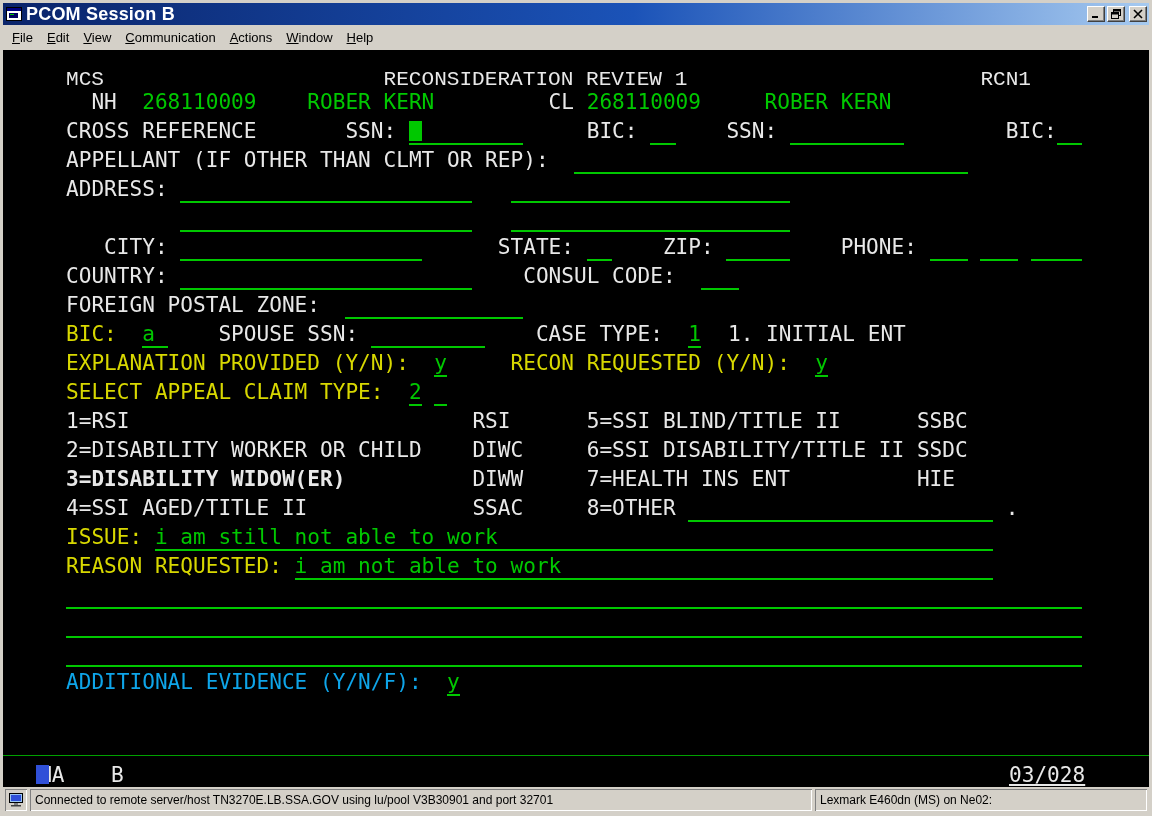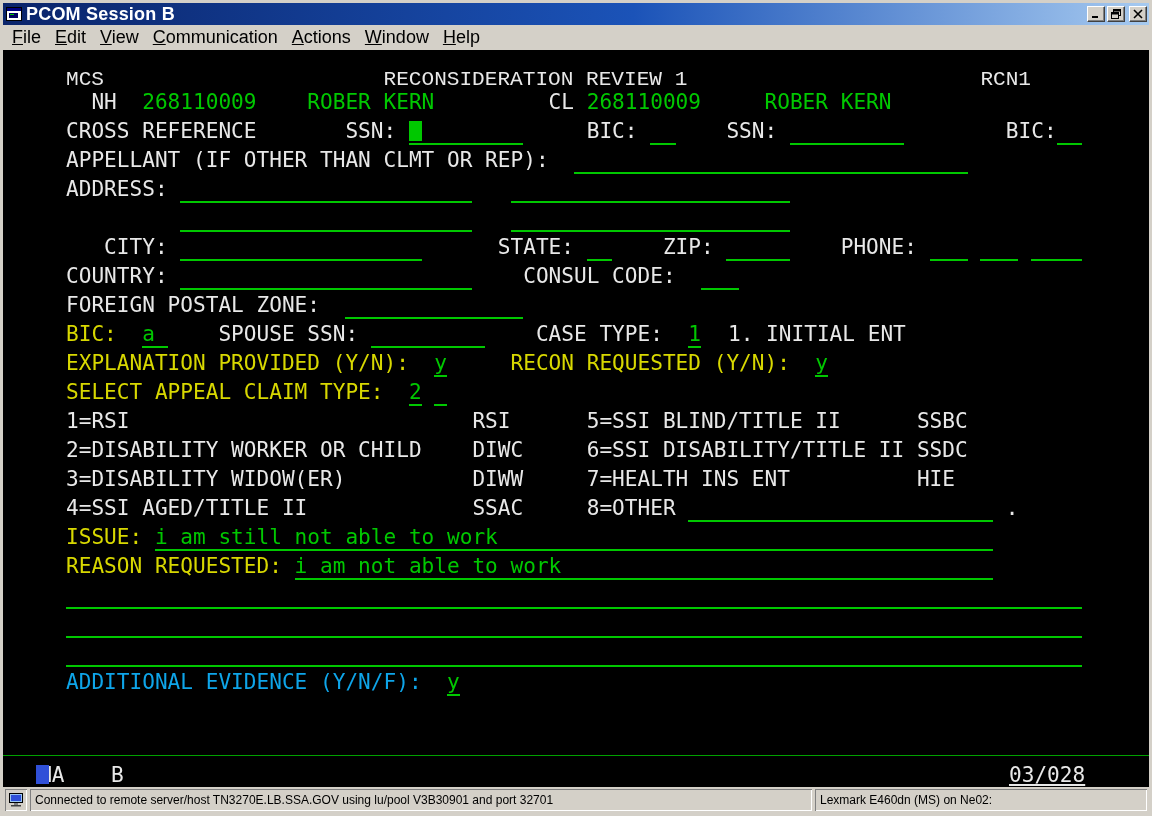--- a/index.html
+++ b/index.html
@@ -7,21 +7,21 @@
 
   
   .titlebar{flex:0 0 22px;height:22px;background:linear-gradient(90deg,#0A246A 0%,#1B53B8 55%,#A6CAF0 100%);display:flex;align-items:center;padding:0 2px;}
   .app-icon{width:16px;height:16px;margin:0 4px 0 1px;display:flex;align-items:center;}
   .title-text{color:#FFFFFF;font-weight:bold;font-size:18px;flex:1;letter-spacing:.2px;}
   .win-buttons{display:flex;gap:2px;align-items:center;}
   .winbtn{width:18px;height:16px;background:#D4D0C8;border:1px solid;border-color:#FFFFFF #404040 #404040 #FFFFFF;box-shadow:inset -1px -1px 0 #808080;padding:0;display:flex;align-items:center;justify-content:center;}
   .winbtn.close{margin-left:2px;}
 
   
-  .menubar{flex:0 0 25px;height:25px;background:#D4D0C8;display:flex;align-items:center;font-size:18px;color:#000;padding-left:2px;}
+  .menubar{flex:0 0 25px;height:25px;background:#D4D0C8;display:flex;align-items:center;font-size:13px;color:#000;padding-left:2px;}
   .menu-item{padding:3px 7px;cursor:default;}
   .mnemonic{text-decoration:underline;}
 
   
   .terminal{flex:1;position:relative;overflow:hidden;background:#000;font-family:"DejaVu Sans Mono",monospace;font-size:21.1px;}
   .trow{position:absolute;left:0;right:0;height:29px;}
   .seg{position:absolute;top:0;height:25px;line-height:25px;white-space:pre;}
   .cursor{position:absolute;top:3px;height:20px;}
   .oia-sep{position:absolute;left:0;right:0;top:705px;height:1px;}
   .oia{position:absolute;left:0;right:0;top:712px;height:25px;}
@@ -176,21 +176,21 @@
         <span class="seg" style="left: 583.7px; color: rgb(232, 232, 232);">5=SSI BLIND/TITLE II</span>
         <span class="seg" style="left: 913.9px; color: rgb(232, 232, 232);">SSBC</span>
       </div>
       <div class="trow" style="top: 387px;">
         <span class="seg" style="left: 63px; color: rgb(232, 232, 232);">2=DISABILITY WORKER OR CHILD</span>
         <span class="seg" style="left: 469.4px; color: rgb(232, 232, 232);">DIWC</span>
         <span class="seg" style="left: 583.7px; color: rgb(232, 232, 232);">6=SSI DISABILITY/TITLE II</span>
         <span class="seg" style="left: 913.9px; color: rgb(232, 232, 232);">SSDC</span>
       </div>
       <div class="trow" style="top: 416px;">
-        <span class="seg" style="left: 63px; color: rgb(232, 232, 232);">3=DISABILITY WIDOW(ER)</span>
+        <span class="seg" style="left: 63px; color: rgb(232, 232, 232); font-weight: bold;">3=DISABILITY WIDOW(ER)</span>
         <span class="seg" style="left: 469.4px; color: rgb(232, 232, 232);">DIWW</span>
         <span class="seg" style="left: 583.7px; color: rgb(232, 232, 232);">7=HEALTH INS ENT</span>
         <span class="seg" style="left: 913.9px; color: rgb(232, 232, 232);">HIE</span>
       </div>
       <div class="trow" style="top: 445px;">
         <span class="seg" style="left: 63px; color: rgb(232, 232, 232);">4=SSI AGED/TITLE II</span>
         <span class="seg" style="left: 469.4px; color: rgb(232, 232, 232);">SSAC</span>
         <span class="seg" style="left: 583.7px; color: rgb(232, 232, 232);">8=OTHER</span>
         <span class="seg" style="left: 685.3px; color: rgb(0, 200, 0); width: 304.8px; border-bottom: 2px solid rgb(0, 200, 0);"></span>
         <span class="seg" style="left: 1002.8px; color: rgb(232, 232, 232);">.</span>

